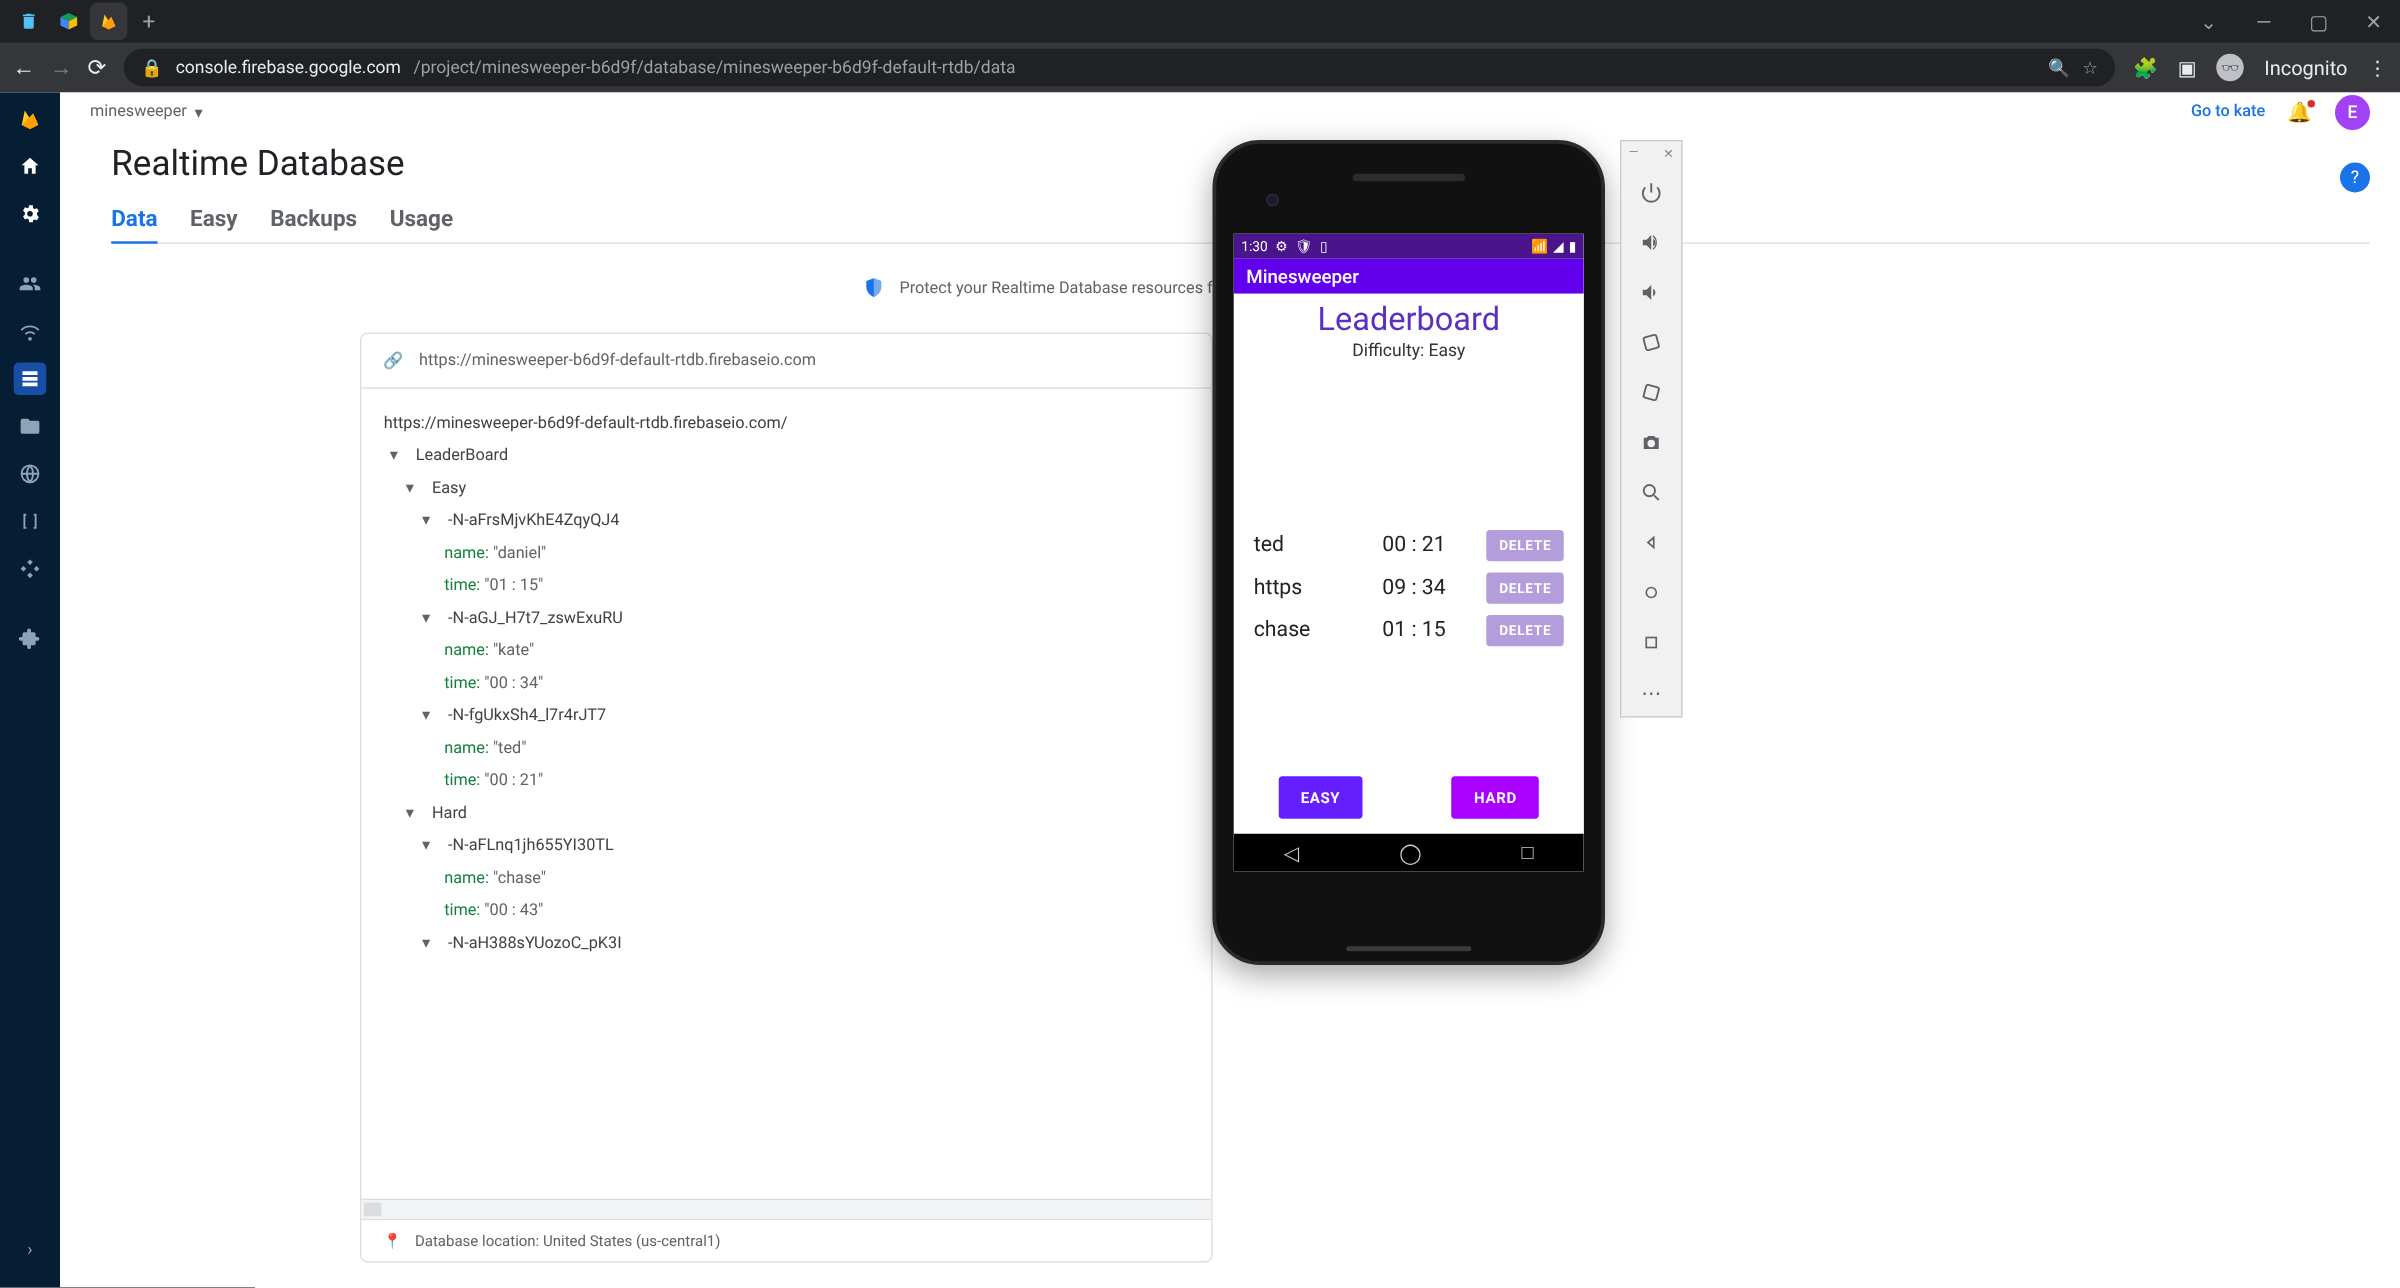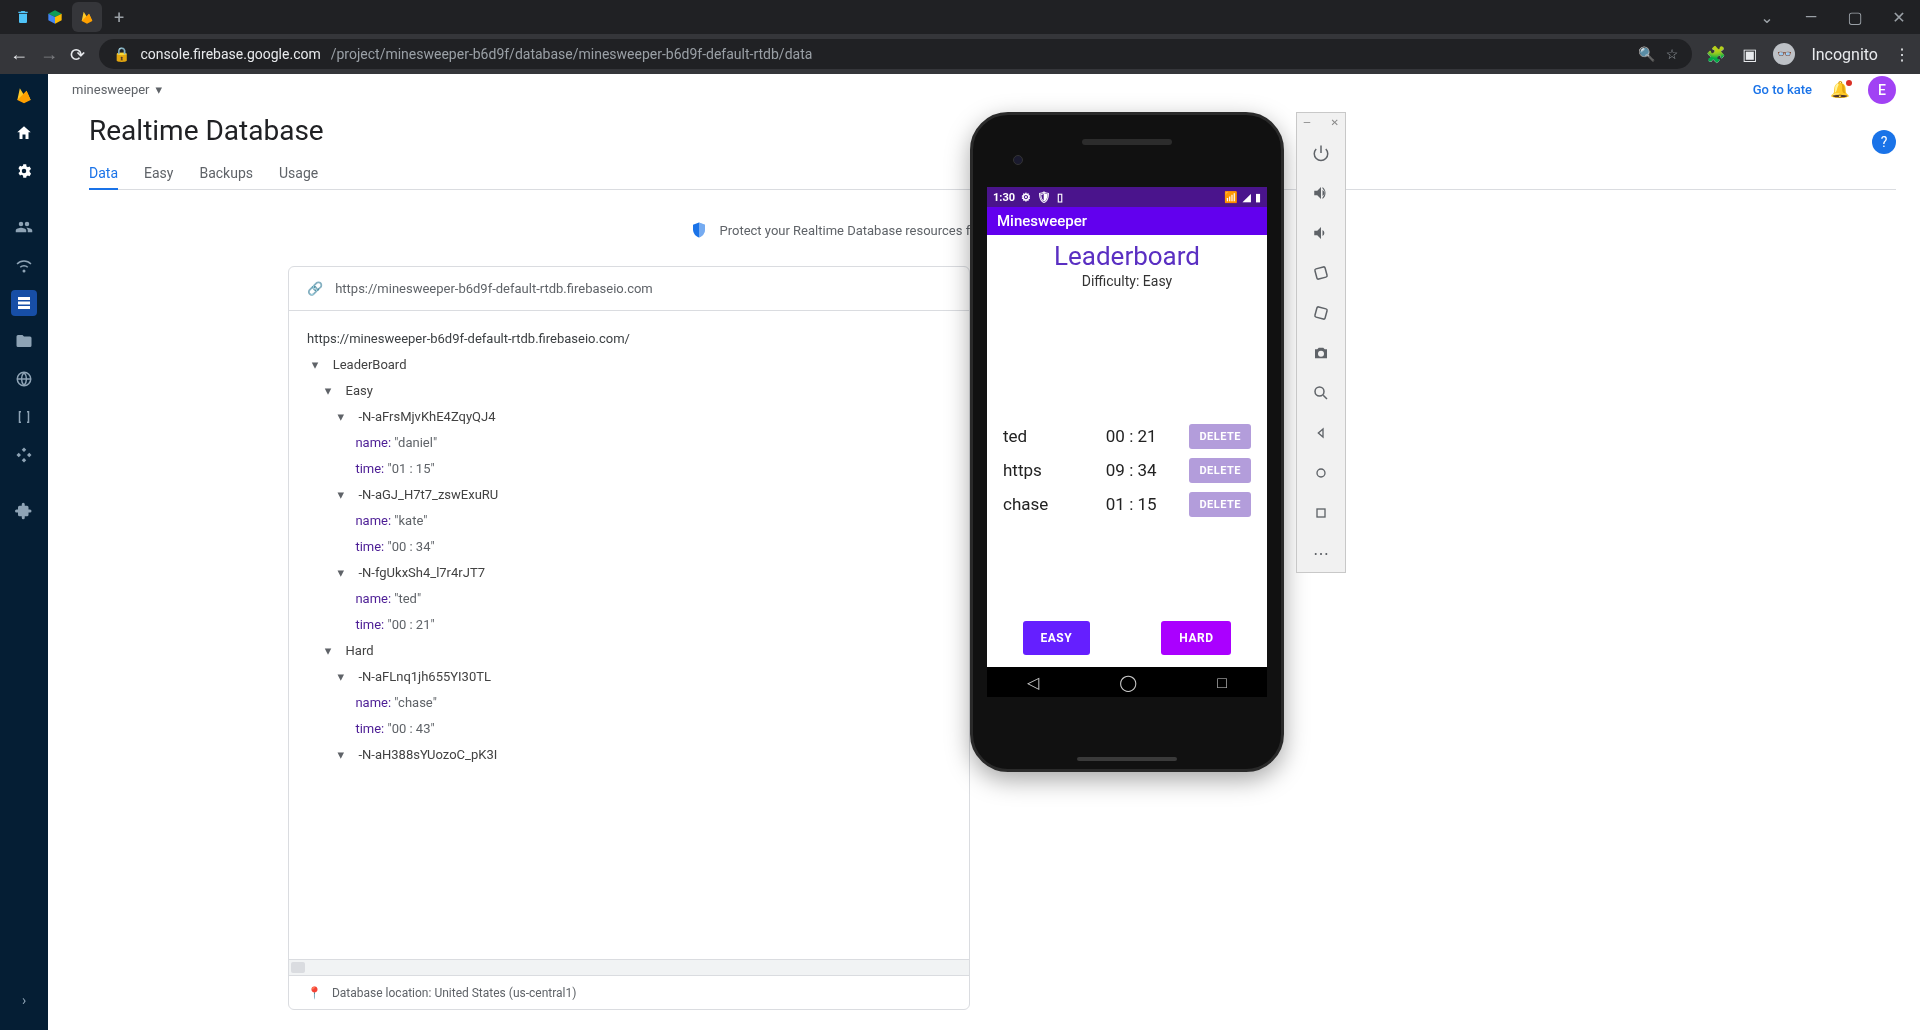--- a/index.html
+++ b/index.html
@@ -28,45 +28,45 @@
   .fb-topbar { position:absolute; left:48px; right:0; top:0; height:32px; background:#fff; display:flex; align-items:center; padding:0 24px; border-bottom:1px solid rgba(0,0,0,0);}
   .fb-topbar .proj { color:#5f6368; font-size:13px; display:flex; align-items:center; gap:6px; cursor:pointer;}
   .fb-topbar .right { margin-left:auto; display:flex; align-items:center; gap:18px; }
   .fb-topbar .right a { color:#1a73e8; font-size:13px; text-decoration:none; font-weight:500;}
   .fb-topbar .bell { color:#5f6368; font-size:16px; position:relative;}
   .fb-topbar .bell::after{content:"";position:absolute;top:0;right:-2px;width:6px;height:6px;background:#d93025;border-radius:50%;}
   .avatar-e { width:28px; height:28px; border-radius:50%; background:#a142f4; color:#fff; display:flex; align-items:center; justify-content:center; font-size:14px; font-weight:500;}
   .fb-header { position:absolute; left:65px; right:0; top:32px; padding:8px 24px 0; background:#fff;}
   .fb-header h1 { font-size:28px; color:#202124; font-weight:400; margin-bottom:4px;}
   .fb-tabs { display:flex; gap:26px; border-bottom:1px solid #dadce0; margin-top:8px;}
-  .fb-tabs .t { padding:10px 0 7px; font-size:14px; color:#5f6368; cursor:pointer; font-weight:400; border-bottom:2px solid transparent; margin-bottom:-1px;}
+  .fb-tabs .t { padding:10px 0 7px; font-size:18px; color:#5f6368; cursor:pointer; font-weight:700; border-bottom:2px solid transparent; margin-bottom:-1px;}
   .fb-tabs .t.active { color:#1a73e8; border-bottom-color:#1a73e8;}
   .help-fab { position:absolute; right:24px; top:56px; width:24px;height:24px;border-radius:50%;background:#1a73e8;color:#fff;display:flex;align-items:center;justify-content:center;font-size:14px;}
   .banner { position:absolute; left:48px; right:0; top:136px; height:40px; display:flex; align-items:center; justify-content:center; gap:12px; color:#5f6368; font-size:13px; background:#fff;}
   .banner svg{width:18px;height:18px;}
   .banner .conf { color:#1a73e8; font-weight:500; margin-left:18px; cursor:pointer;}
   .card { position:absolute; left:288px; top:192px; width:682px; bottom:20px; background:#fff; border:1px solid #dadce0; border-radius:6px; overflow:hidden; display:flex; flex-direction:column;}
   .card-head { height:44px; border-bottom:1px solid #dadce0; display:flex; align-items:center; gap:12px; padding:0 18px; color:#5f6368; font-size:13px;}
   .tree { padding:14px 18px; font-family:"Roboto Mono",monospace; font-size:13px; color:#5f6368; overflow-y:auto; flex:1; position:relative;}
   .tree .line { height:26px; display:flex; align-items:center; white-space:pre; }
-  .tree .key { color:#4c1d95; }
+  .tree .key { color:#15803d; }
   .tree .node { color:#424242; }
   .tree .val { color:#5f6368; }
   .tree .url { color:#3c4043;}
   .tree .caret { color:#5f6368; cursor:pointer; width:16px; display:inline-block; text-align:center;}
   .card-hscroll { height:16px; border-top:1px solid #dadce0; background:#f1f3f4; position:relative;}
   .card-hscroll .thumb{position:absolute;left:2px;top:2px;bottom:2px;width:14px;background:#dadce0;border-radius:2px;}
   .card-foot { height:34px; border-top:1px solid #dadce0; display:flex; align-items:center; gap:10px; padding:0 18px; color:#5f6368; font-size:12px;}
   
   .emu { position:absolute; left:970px; top:38px; width:314px; height:660px; background:#111; border-radius:38px; border:3px solid #2a2a2a; box-shadow:0 8px 24px rgba(0,0,0,.35); z-index:5;}
   .emu .speaker{position:absolute;top:24px;left:50%;transform:translateX(-50%);width:90px;height:6px;background:#2c2c2c;border-radius:3px;}
   .emu .cam{position:absolute;top:40px;left:40px;width:10px;height:10px;background:#1a1a2e;border-radius:50%;border:1px solid #333;}
   .emu .screen{position:absolute;left:14px;right:14px;top:72px;bottom:72px;background:#fff;overflow:hidden;}
   .statusbar{height:20px;background:#4a148c;color:#fff;display:flex;align-items:center;padding:0 6px;font-size:11px;}
-  .statusbar .sb-l{display:flex;gap:6px;align-items:flex-start;font-weight:bold;}
+  .statusbar .sb-l{display:flex;gap:6px;align-items:flex-start;}
   .statusbar .sb-r{margin-left:auto;display:flex;gap:4px;align-items:center;}
   .appbar{height:28px;background:#6200ee;color:#fff;display:flex;align-items:center;padding:0 10px;font-size:15px;font-weight:500;}
   .app-body{position:absolute;top:48px;left:0;right:0;bottom:30px;background:#fff;display:flex;flex-direction:column;align-items:center;padding-top:6px;}
   .lb-title{font-size:26px;color:#5a2fc2;font-weight:400;}
   .lb-sub{font-size:14px;color:#333;margin-top:2px;}
   .lb-rows{width:100%;padding:0 16px;margin-top:130px;}
   .lb-row{display:flex;align-items:center;height:34px;gap:8px;}
   .lb-row .nm{flex:0 0 70px;font-size:17px;color:#222;}
   .lb-row .tm{flex:1;font-size:17px;color:#222;text-align:center;}
   .del-btn{background:#b39ddb;color:#fff;font-size:11px;font-weight:700;padding:6px 10px;border:none;border-radius:3px;letter-spacing:.5px;}

